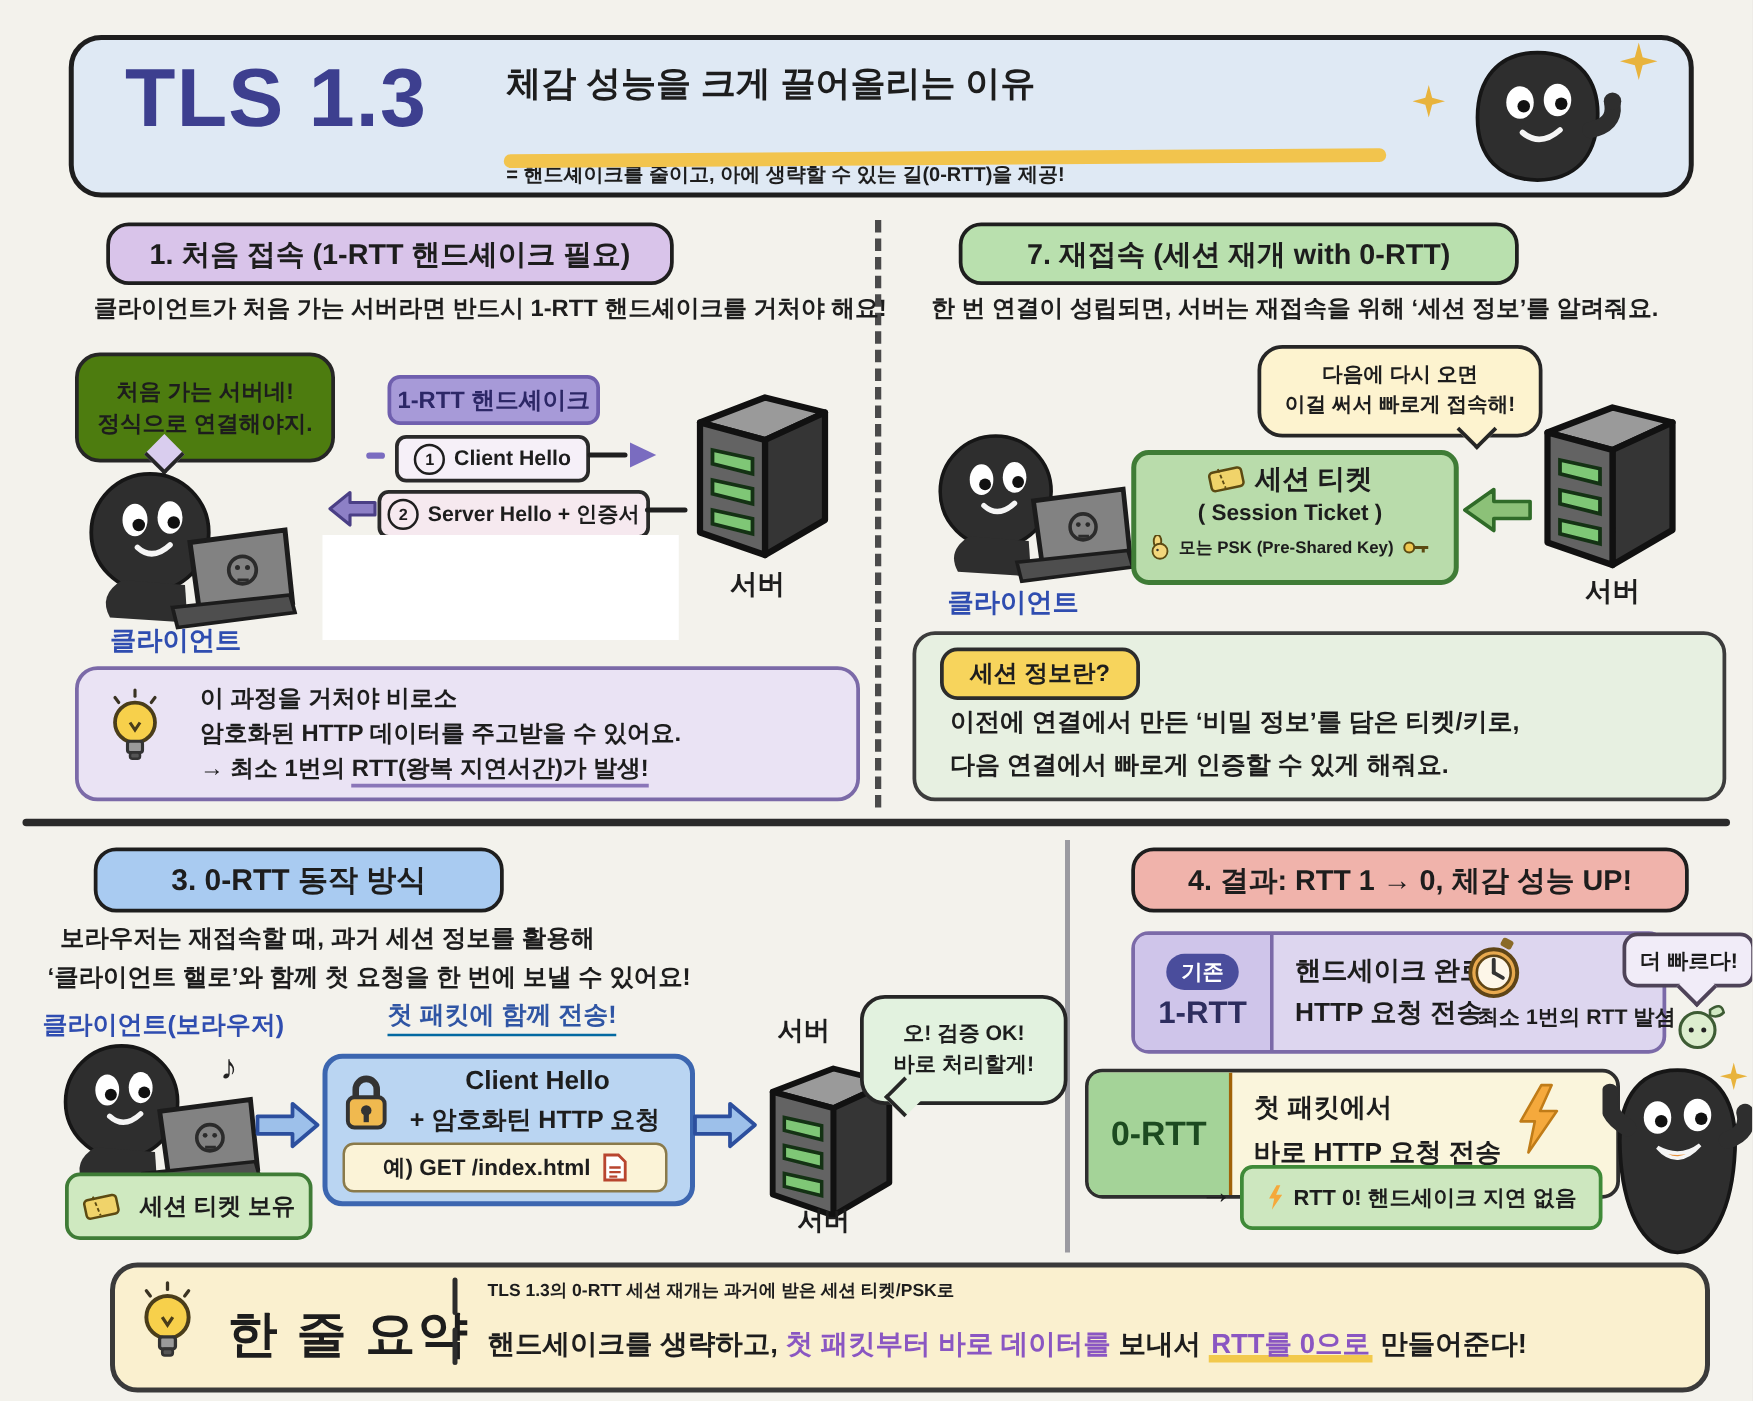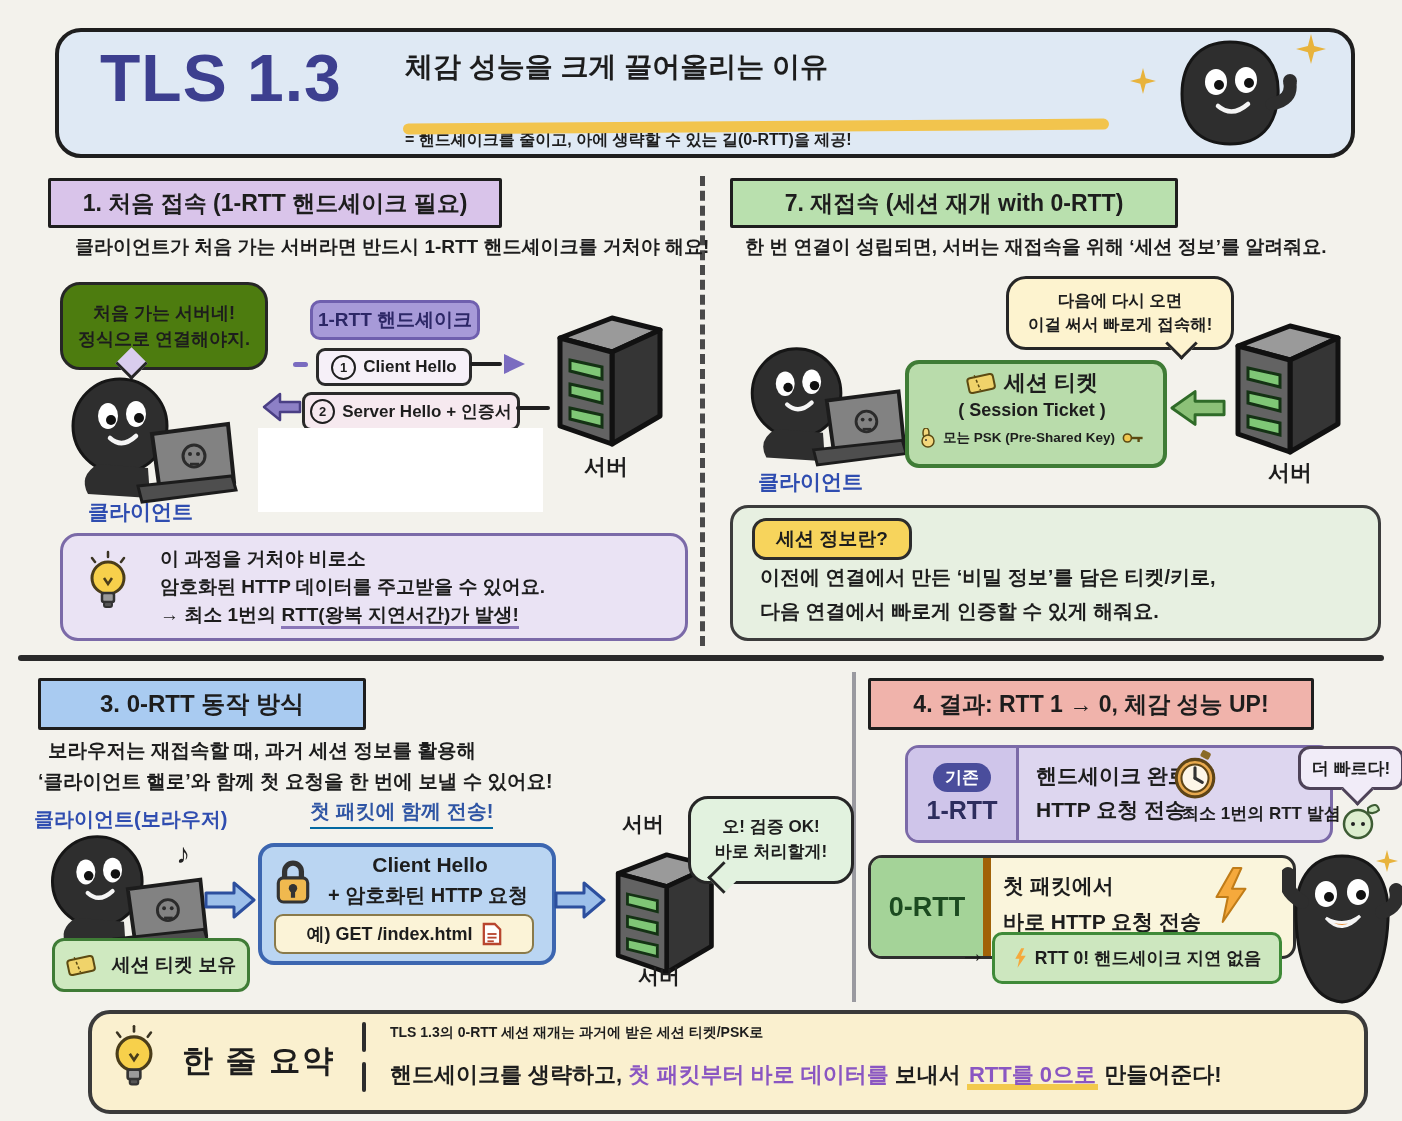--- a/index.html
+++ b/index.html
@@ -4,21 +4,21 @@
 <style>
   html,body{margin:0;padding:0;background:#e9e8e3;}
   #stage{
     position:relative;width:1402px;height:1121px;margin:0 auto;
     background:#f3f2ec;overflow:hidden;
     font-family:"Liberation Sans","DejaVu Sans",sans-serif;
     font-weight:bold;color:#1d1d1d;
   }
   .abs{position:absolute;}
   .card{border:4px solid #1e1e1e;border-radius:26px;}
-  .badge{border:3px solid #1e1e1e;border-radius:2px;display:flex;align-items:center;justify-content:center;}
+  .badge{border:3px solid #1e1e1e;border-radius:18px;display:flex;align-items:center;justify-content:center;margin-left:37px;}
   .ctr{display:flex;align-items:center;justify-content:center;}
   .blue-label{color:#2f4db0;}
   .bubble{border:3px solid #262626;border-radius:20px;display:flex;flex-direction:column;align-items:center;justify-content:center;line-height:1.45;}
   .tail{width:20px;height:20px;transform:rotate(45deg);border-right:3px solid #262626;border-bottom:3px solid #262626;}
   .msgbox{border:3px solid #2a2a2a;border-radius:9px;display:flex;align-items:center;justify-content:center;gap:7px;background:#f6f0f8;}
   .circnum{width:21px;height:21px;border:2.5px solid #1e1e1e;border-radius:50%;display:inline-flex;align-items:center;justify-content:center;font-size:13px;flex:0 0 auto;}
   .blackline{height:4px;background:#1f1f1f;border-radius:2px;}
   .note-underline{border-bottom:3px solid #8a76b8;padding-bottom:1px;}
   .pkt-title{color:#2f55a4;border-bottom:2px solid #0369a1;padding-bottom:2px;display:inline-block;}
   .hl-yellow{background:linear-gradient(to top,#f2c94c 6px,rgba(0,0,0,0) 6px);padding:0 2px 3px 2px;}
@@ -354,21 +354,21 @@
   <div class="abs" style="left:1340px;top:800px;">
     <svg width="40" height="42" viewBox="0 0 40 42">
       <path d="M28 8 q9 -7 11 2 q-5 5 -11 2 Z" fill="#cfe8c2" stroke="#3d5c34" stroke-width="2"></path>
       <circle cx="18" cy="24" r="14" fill="#ddeecf" stroke="#3d5c34" stroke-width="2.5"></circle>
       <circle cx="13" cy="24" r="2" fill="#222"></circle>
         <circle cx="23" cy="24" r="2" fill="#222"></circle>
     </svg>
   </div>
 
   <div class="abs" style="left:868px;top:855px;width:422px;height:98px;background:#faf5dc;border:3.5px solid #2e2e2e;border-radius:14px;">
-    <div style="position:absolute;left:0;top:0;width:112px;height:100%;background:#a4d398;border-right:8px solid #a16207;border-radius:10px 0 0 10px;display:flex;align-items:center;justify-content:center;">
+    <div style="position:absolute;left:0;top:0;width:112px;height:100%;background:#a4d398;border-right:3px solid #a16207;border-radius:10px 0 0 10px;display:flex;align-items:center;justify-content:center;">
       <span style="font-size:27px;color:#1c4a20;">0-RTT</span>
     </div>
     <div style="position:absolute;left:132px;top:14px;font-size:21px;">첫 패킷에서</div>
     <div style="position:absolute;left:132px;top:50px;font-size:21px;">바로 HTTP 요청 전송</div>
     <div style="position:absolute;left:338px;top:8px;">
       <svg width="44" height="58" viewBox="0 0 40 56">
           <polygon points="22,2 6,30 17,30 12,54 34,22 21,22 30,2" fill="#f5a93c" stroke="#c07c18" stroke-width="2" stroke-linejoin="round"></polygon>
         </svg>
     </div>
   </div>
@@ -406,21 +406,21 @@
           <line x1="26" y1="4" x2="26" y2="9"></line>
           <line x1="10" y1="10" x2="13" y2="14"></line>
           <line x1="42" y1="10" x2="39" y2="14"></line>
         </g>
       <circle cx="26" cy="30" r="16" fill="#f7d04b" stroke="#4a3d1a" stroke-width="3"></circle>
       <path d="M22 30 l4 6 l4 -6" fill="none" stroke="#4a3d1a" stroke-width="2.5"></path>
       <rect x="20" y="45" width="12" height="9" rx="2" fill="#9a9a9a" stroke="#333" stroke-width="2.5"></rect>
       <rect x="22" y="54" width="8" height="5" rx="2" fill="#555" stroke="#333" stroke-width="2"></rect>
     </svg>
   </div>
-  <div class="abs" style="left:182px;top:1040px;font-size:31px;letter-spacing:2px;">한 줄 요약</div>
+  <div class="abs" style="left:182px;top:1040px;font-size:40px;letter-spacing:2px;">한 줄 요약</div>
   <div class="abs" style="left:362px;top:1022px;width:4px;height:30px;background:#2c2c2c;border-radius:2px;"></div>
   <div class="abs" style="left:362px;top:1062px;width:4px;height:30px;background:#2c2c2c;border-radius:2px;"></div>
   <div class="abs" style="left:390px;top:1024px;font-size:14px;">TLS 1.3의 0-RTT 세션 재개는 과거에 받은 세션 티켓/PSK로</div>
   <div class="abs" style="left:390px;top:1060px;font-size:22px;">
     <span>핸드세이크를 생략하고, </span><span class="purple">첫 패킷부터 바로 데이터를 </span><span>보내서 </span><span class="purple hl-yellow">RTT를 0으로</span><span> 만들어준다!</span>
   </div>
 
 </div>
 
 </body></html>

